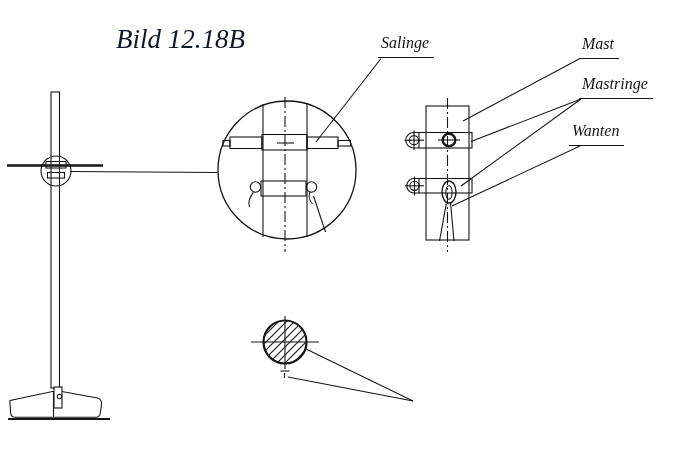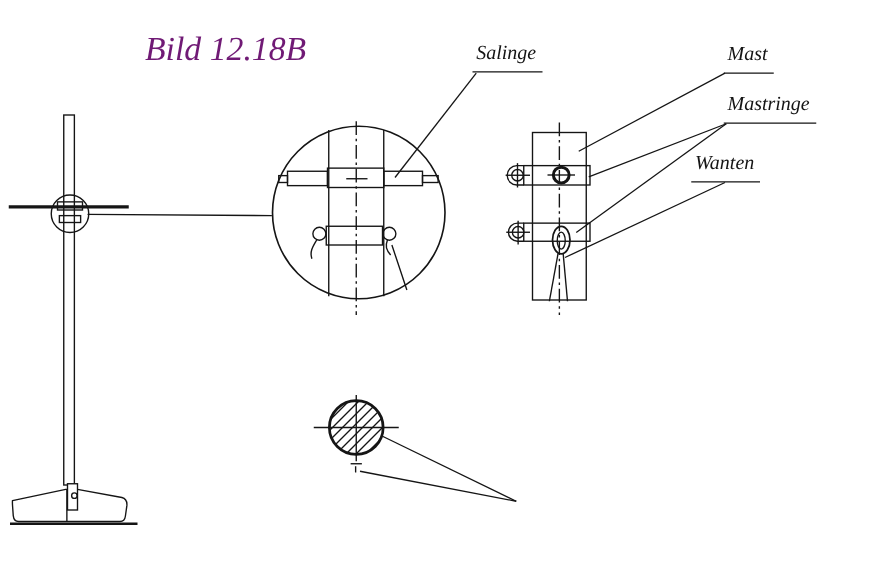--- a/index.html
+++ b/index.html
@@ -8,26 +8,26 @@
     font-family:"Liberation Serif","DejaVu Serif",serif;overflow:hidden;
   }
   #drawing{position:absolute;left:0;top:0;}
   .callout{
     position:absolute;font-style:italic;font-size:16px;line-height:28px;
     color:#141414;border-bottom:1.4px solid #141414;
     padding:0 5px 0 3px;white-space:nowrap;
   }
   #page-title{
     position:absolute;left:116px;top:24px;font-style:italic;font-size:27px;
-    line-height:30px;color:#701a75;white-space:nowrap;
+    line-height:30px;color:#0f172a;white-space:nowrap;
   }
   #lbl-salinge{left:378px;top:29px;}
   #lbl-mast{left:579px;top:30px;}
   #lbl-mastringe{left:579px;top:70px;}
-  #lbl-wanten{left:553px;top:117px;}
+  #lbl-wanten{left:569px;top:117px;}
   #lbl-verloetet{left:412px;top:373px;}
 </style>
 </head>
 <body>
 
 <div id="stage">
 
   <svg id="drawing" width="700" height="450" viewBox="0 0 700 450">
     <defs>
       <pattern id="hatch" width="8" height="8" patternUnits="userSpaceOnUse">

